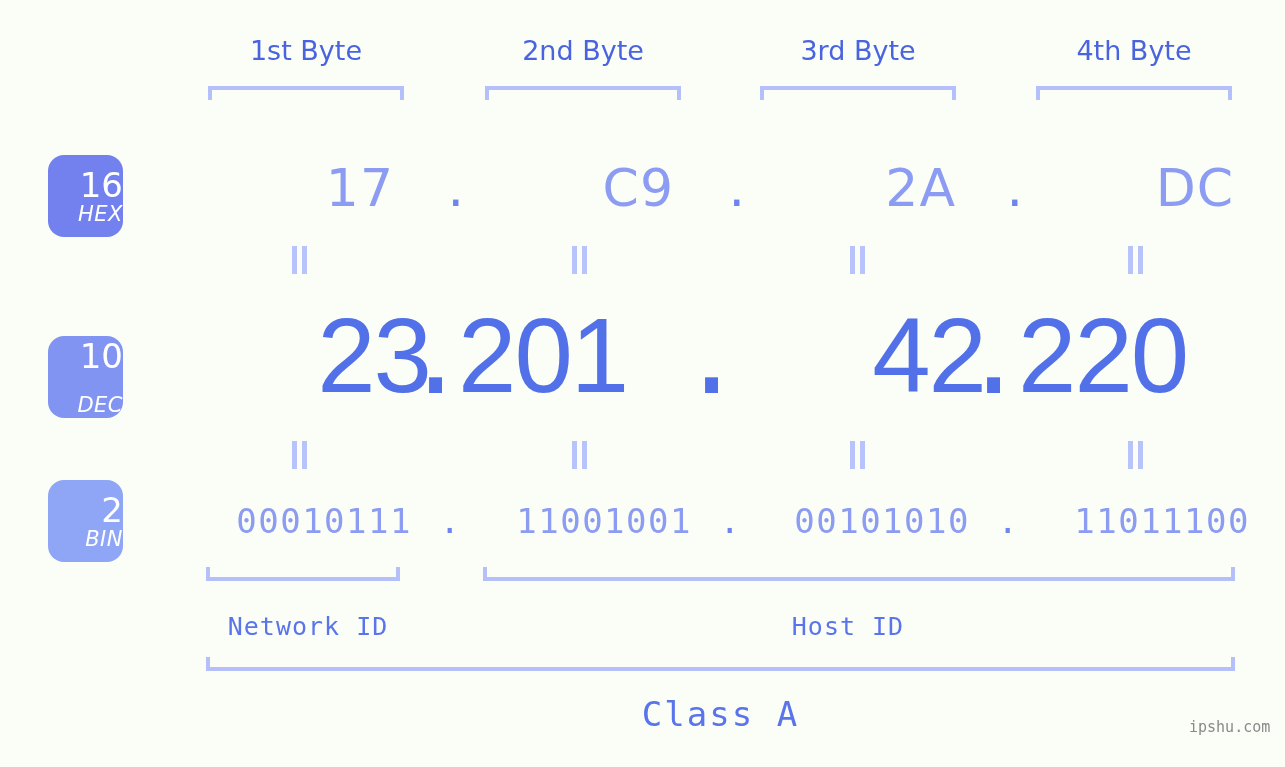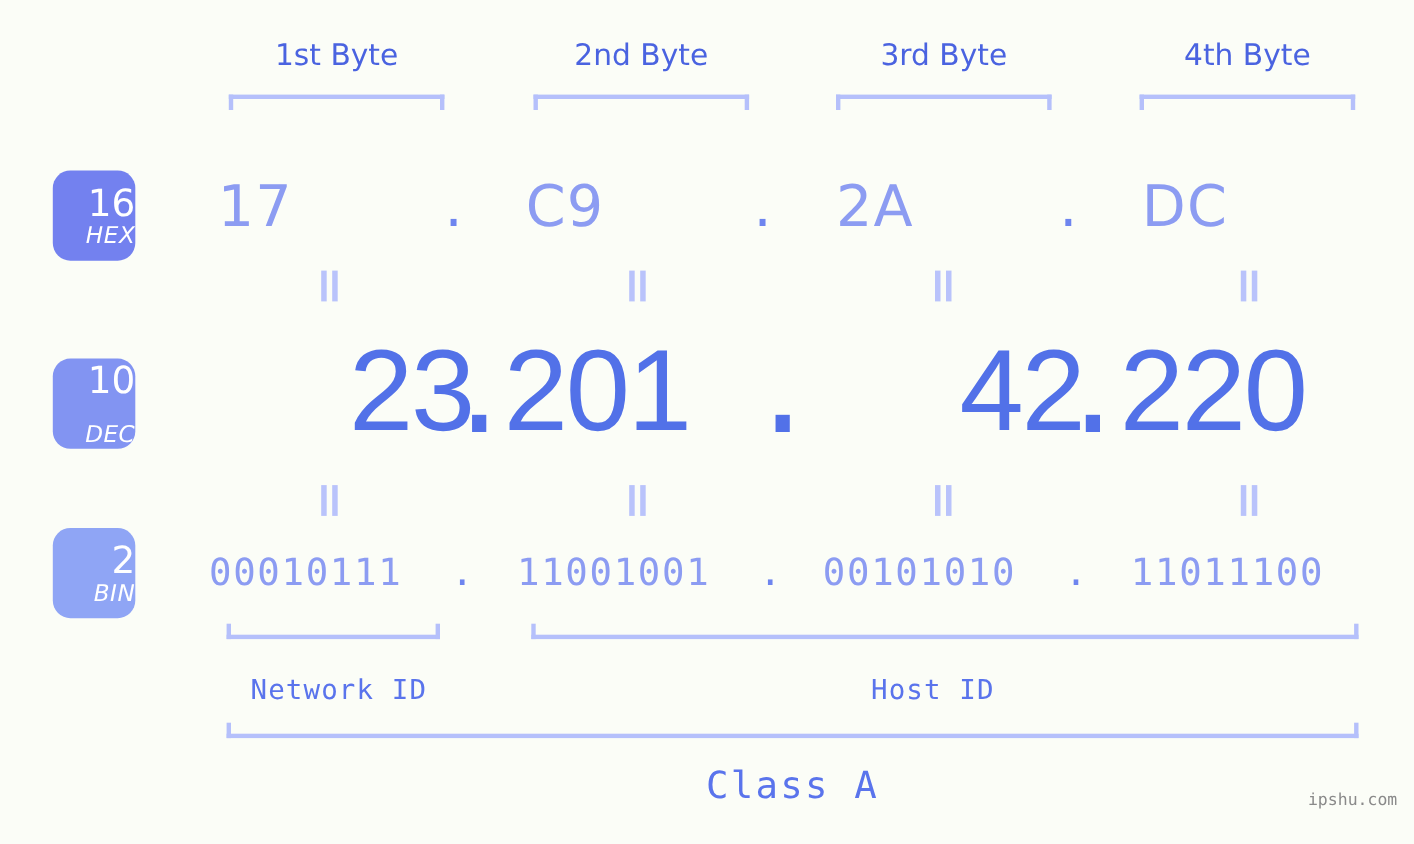--- a/index.html
+++ b/index.html
@@ -77,21 +77,21 @@
     font-weight: 400;
     letter-spacing: 0.5px;
     font-style: italic;
   }
   .badge-hex { background: #7381ef; }
   .badge-dec { background: #8294f2; }
   .badge-bin { background: #8fa5f5; }
 
   .cell {
     position: absolute;
-    text-align: left;
+    text-align: right;
     white-space: nowrap;
   }
 
   
   .hex-val {
     font-family: "DejaVu Sans", sans-serif;
     font-size: 52px;
     color: #8c9cf2;
     letter-spacing: 1px;
   }
@@ -213,21 +213,21 @@
   </div>
   <div class="eq-conn" style="left:850px; top:246px;">
     <span class="b1"></span>
       <span class="b2"></span>
   </div>
   <div class="eq-conn" style="left:1128px; top:246px;">
     <span class="b1"></span>
       <span class="b2"></span>
   </div>
 
-  <div class="badge badge-dec" style="left:48px; top:326px;gap:20px;">
+  <div class="badge badge-dec" style="left:48px; top:336px;gap:20px;">
     <span class="base-num">10</span>
     <span class="base-name">DEC</span>
   </div>
 
   <div class="cell dec-val" style="left:170px; top:296px; width:260px; text-align:right;">23</div>
   <div class="cell dec-dot" style="left:404px; top:296px; width:56px;">.</div>
 
   <div class="cell dec-val" style="left:458px; top:296px; width:220px; text-align:left;">201</div>
   <div class="cell dec-dot" style="left:680px; top:296px; width:56px;">.</div>
 

